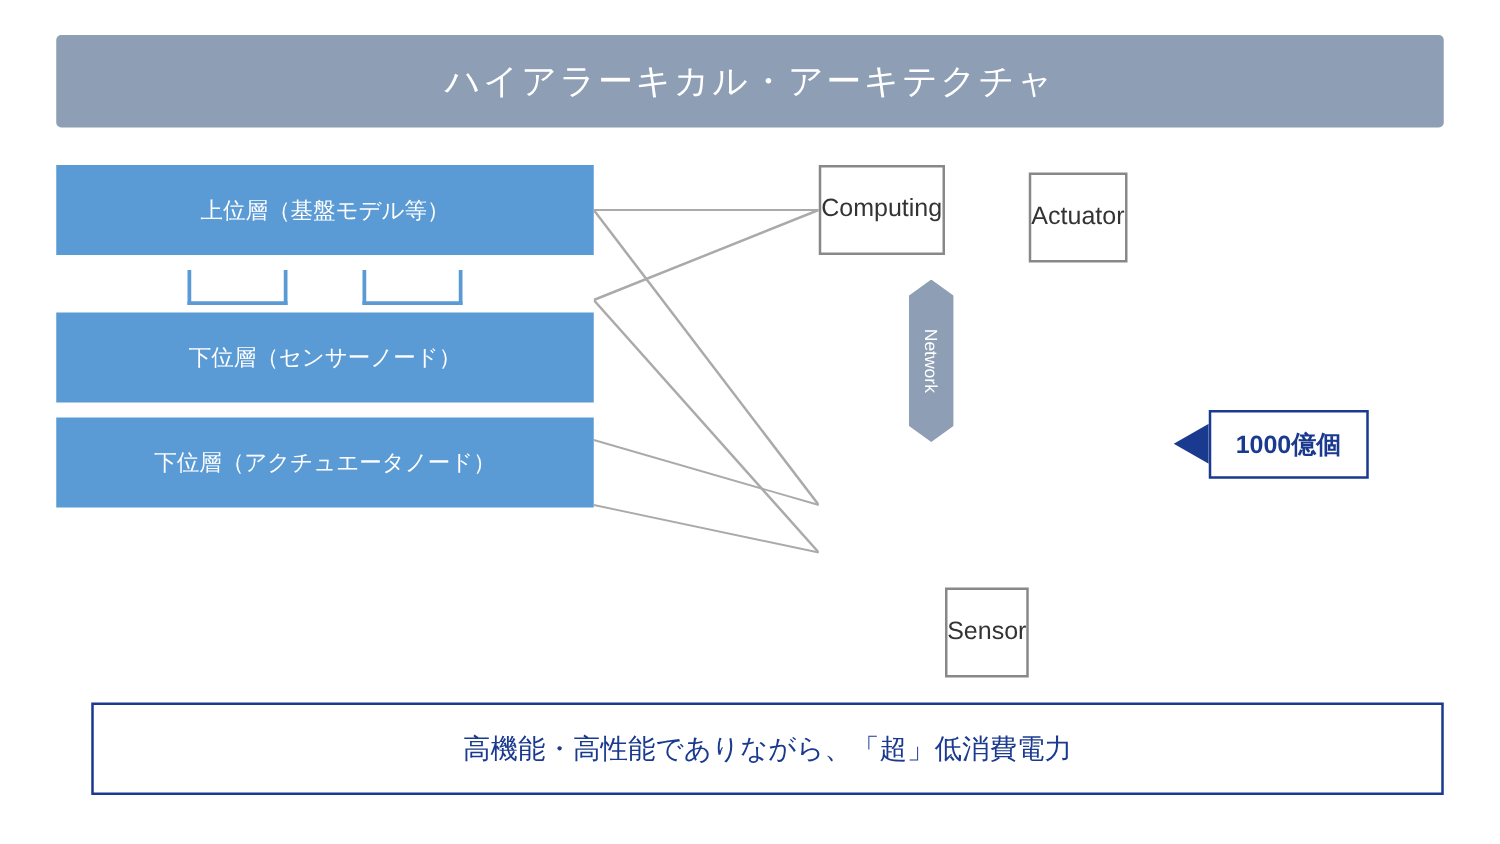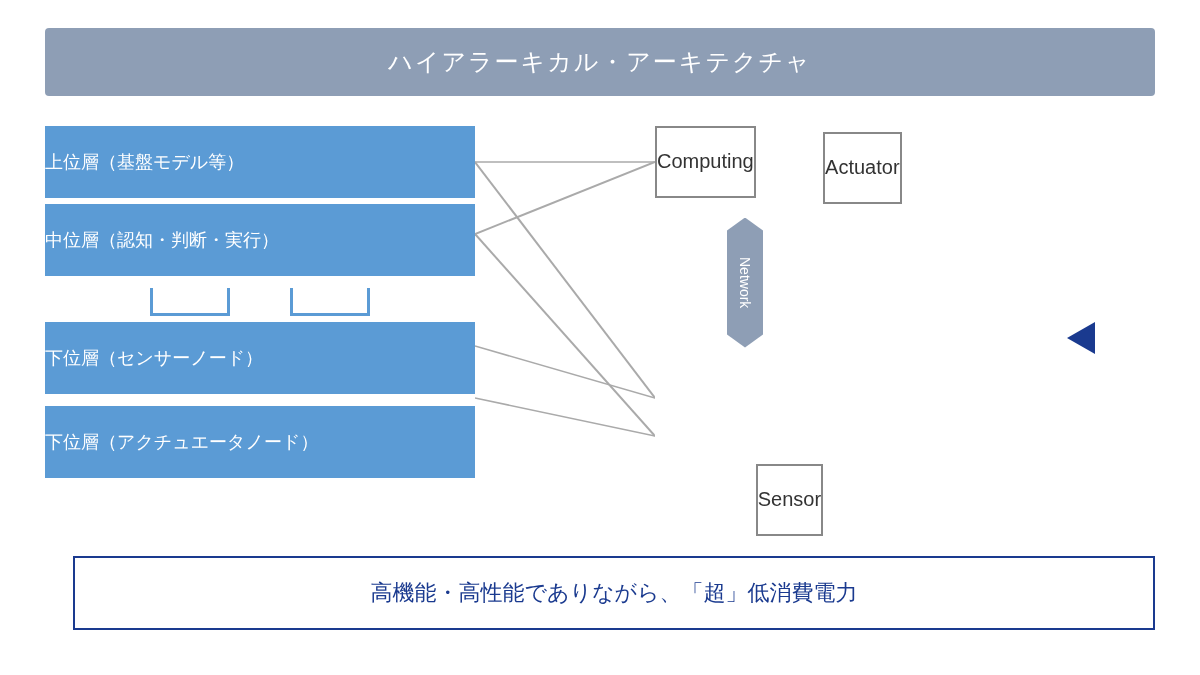--- a/index.html
+++ b/index.html
@@ -20,40 +20,41 @@
     }
     
     .title-banner {
       background: #8e9eb5;
       border-radius: 4px;
       text-align: center;
       padding: 18px 0;
       margin-bottom: 30px;
     }
     .title-banner span {
-      font-size: 24px;
+      font-size: 28px;
       color: #ffffff;
       letter-spacing: 2px;
     }
     
     .diagram-area {
       display: flex;
       flex-direction: row;
       align-items: stretch;
       width: 100%;
       height: 410px;
       position: relative;
     }
     .layer-box {
       background: #5b9bd5;
       border: none;
       color: #ffffff;
       font-size: 18px;
       display: flex;
       align-items: center;
+      justify-content: center;
       height: 70px;
       margin-bottom: 6px;
     }
     .layer-box.upper { height: 72px; }
     .layer-box.middle { height: 72px; }
     .layer-box.lower-sensor { height: 72px; }
     .layer-box.lower-actuator { height: 72px; }
 
     
     .cross-lines-area {
@@ -145,23 +146,20 @@
   <div class="title-banner">
     <span>ハイアラーキカル・アーキテクチャ</span>
   </div>
 
   <div class="diagram-area">
 
     <div class="left-wrapper">
       <div class="layer-box upper">
         <span>上位層（基盤モデル等）</span>
       </div>
-      <div class="layer-box middle">
-        <span>中位層（認知・判断・実行）</span>
-      </div>
 
       <div style="height:40px; display:flex; align-items:center; justify-content:center; gap:60px;">
         <div style="width:80px; height:28px; border-left:3px solid #5b9bd5; border-right:3px solid #5b9bd5; border-bottom:3px solid #5b9bd5;"></div>
         <div style="width:80px; height:28px; border-left:3px solid #5b9bd5; border-right:3px solid #5b9bd5; border-bottom:3px solid #5b9bd5;"></div>
       </div>
       <div class="layer-box lower-sensor">
         <span>下位層（センサーノード）</span>
       </div>
       <div style="height:6px;"></div>
       <div class="layer-box lower-actuator">
@@ -200,20 +198,23 @@
       <div class="right-box sensor" style="margin-top:auto;">
         <span>Sensor</span>
       </div>
 
       <div class="right-box actuator" style="margin-top:6px;">
         <span>Actuator</span>
       </div>
 
       <div style="position:absolute; right:-220px; top:196px; display:flex; align-items:center;">
         <div class="annotation-arrow"></div>
+        <div class="annotation-box">
+          <span>1000億個</span>
+        </div>
       </div>
 
     </div>
 
   </div>
 
   <div class="bottom-banner">
     <span>高機能・高性能でありながら、「超」低消費電力</span>
   </div>
 

